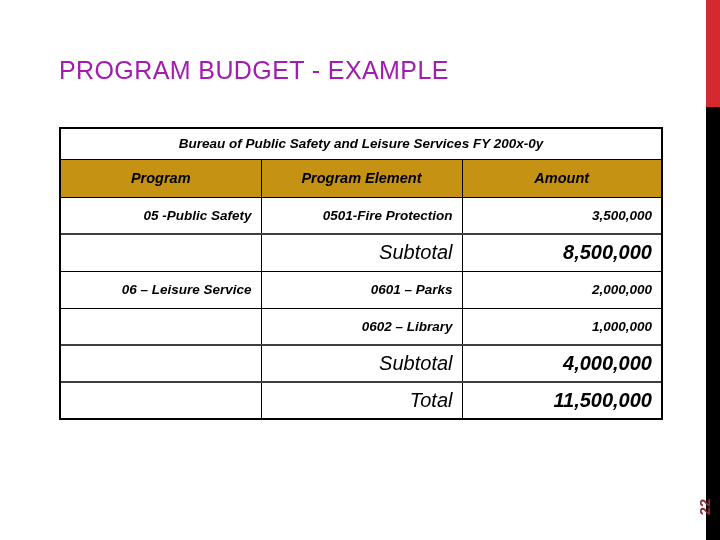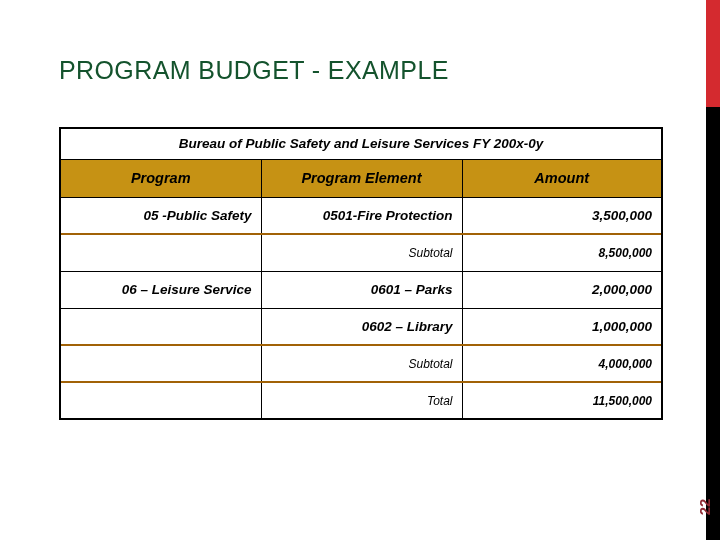--- a/index.html
+++ b/index.html
@@ -49,21 +49,21 @@
     line-height: 30px;
     letter-spacing: 0px;
   }
 
   
   #slide-title {
     position: absolute;
     left: 59px;
     top: 56px;
     width: 620px;
-    color: #14532d;
+    color: #a21caf;
     font-size: 25px;
     font-weight: normal;
     letter-spacing: 0.4px;
     font-family: "Liberation Sans", sans-serif;
     white-space: nowrap;
   }
 
   
   #budget-table-wrap {
     position: absolute;
@@ -121,23 +121,23 @@
     height: 37px;
     font-weight: bold;
     font-size: 13.5px;
     text-align: right;
   }
   tr.data-row td.first { border-left: 2px solid #000000; }
   tr.data-row td.last  { border-right: 2px solid #000000; }
 
   tr.total-row td {
     height: 37px;
-    border-top: 2px solid #a16207;
+    border-top: 2px solid #404040;
     font-weight: normal;
-    font-size: 12px;
+    font-size: 20px;
   }
   tr.total-row td.first { border-left: 2px solid #000000; }
   tr.total-row td.last  { border-right: 2px solid #000000; }
   tr.total-row td.label-cell {
     text-align: right;
     font-weight: normal;
   }
   tr.total-row td.amount-cell {
     font-weight: bold;
   }

